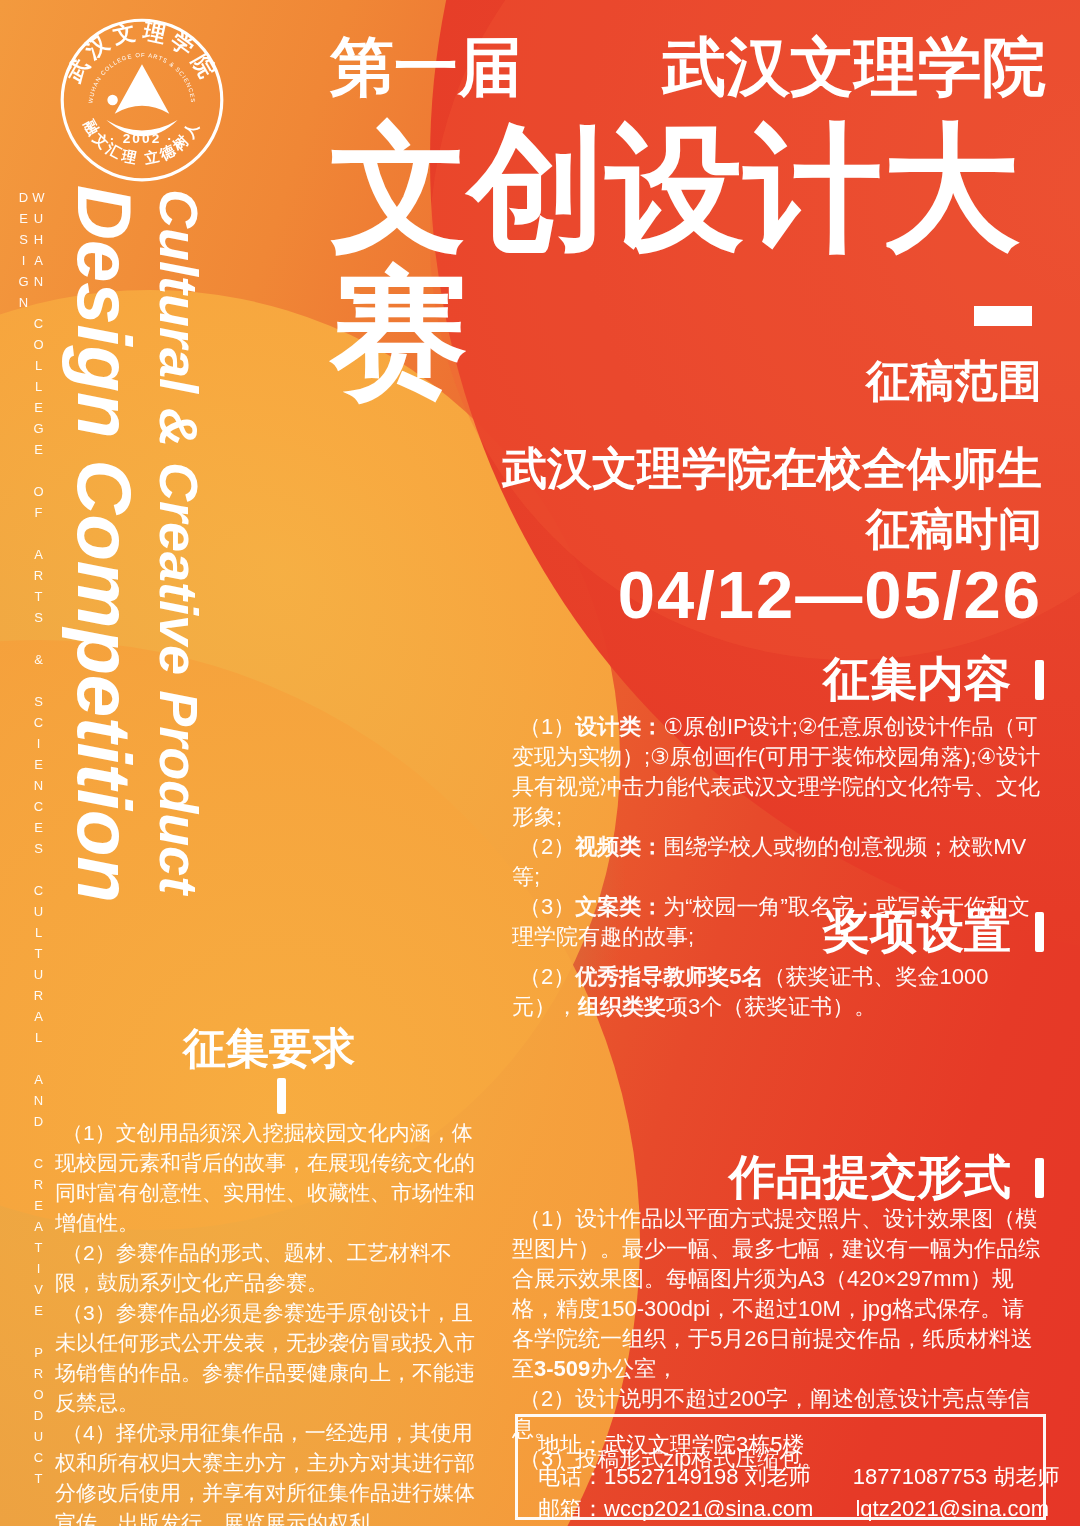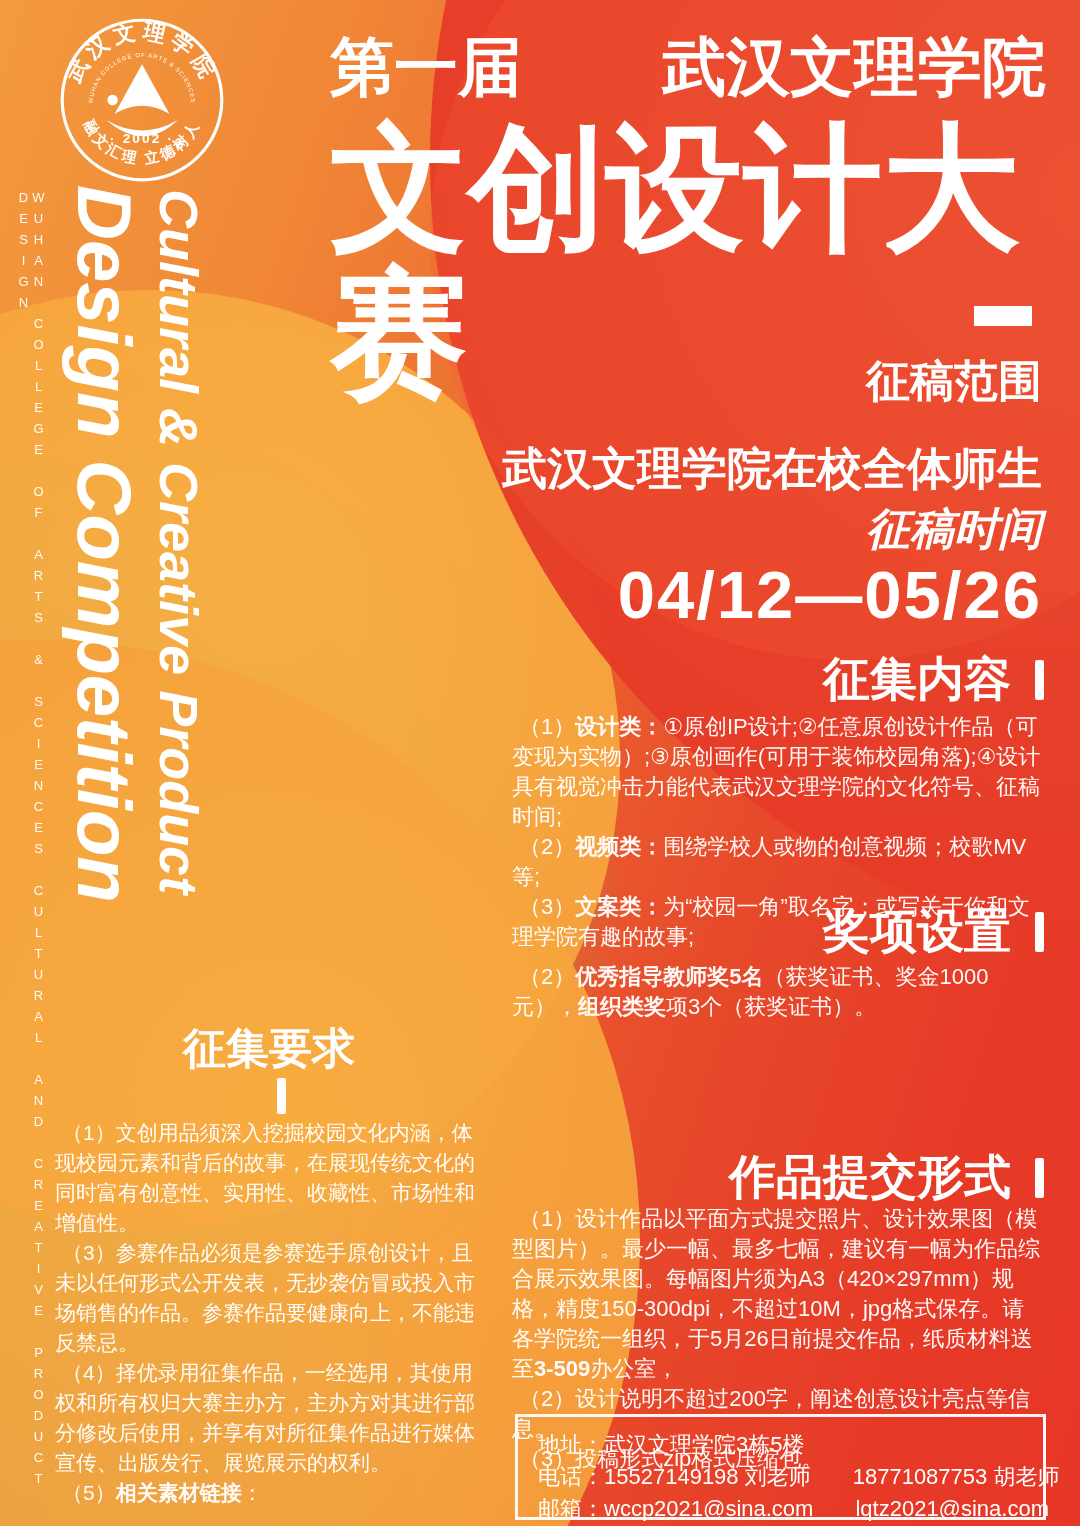--- a/index.html
+++ b/index.html
@@ -36,21 +36,21 @@
   
   .subtitle{position:absolute;left:330px;top:34px;width:716px;display:flex;
     justify-content:space-between;font-size:64px;font-weight:900;line-height:1.05;}
   .main-title{position:absolute;left:330px;top:116px;width:716px;display:flex;
     justify-content:space-between;font-size:138px;font-weight:900;line-height:1.05;}
   .title-dash{position:absolute;left:974px;top:306px;width:58px;height:20px;background:#fff;}
   
   .r-line{position:absolute;right:38px;text-align:right;font-weight:900;white-space:nowrap;}
   .scope-label{top:352px;font-size:44px;}
   .scope-value{top:424px;font-size:45px;margin-top:15px;}
-  .time-label{top:500px;font-size:44px;font-style:italic;}
+  .time-label{top:500px;font-size:44px;}
   .time-value{top:556px;font-size:67px;font-weight:bold;letter-spacing:2px;}
   
   .sec-h{position:absolute;right:36px;margin:0;text-align:center;font-size:47px;
     font-weight:900;white-space:nowrap;display:flex;align-items:center;}
   .sec-h .bar{display:inline-block;width:9px;height:40px;background:#fff;
     margin-left:24px;border-radius:2px;}
   .h-content{top:648px;}
   .h-awards{top:900px;}
   .h-submission{top:1146px;}
   .h-req{right:auto;left:55px;width:428px;top:1020px;font-size:43px;justify-content:flex-end;flex-direction:column;}
@@ -124,21 +124,21 @@
   <div class="r-line scope-label">征稿范围</div>
   <div class="r-line scope-value">武汉文理学院在校全体师生</div>
   <div class="r-line time-label">征稿时间</div>
   <div class="r-line time-value">04/12—05/26</div>
 
   <h2 class="sec-h h-content">
     <span>征集内容</span>
     <span class="bar"></span>
   </h2>
   <div class="sec-body b-content">
-      <p><span>（1）</span><b>设计类：</b><span>①原创IP设计;②任意原创设计作品（可变现为实物）;③原创画作(可用于装饰校园角落);④设计具有视觉冲击力能代表武汉文理学院的文化符号、征稿时间;</span></p>
+      <p><span>（1）</span><b>设计类：</b><span>①原创IP设计;②任意原创设计作品（可变现为实物）;③原创画作(可用于装饰校园角落);④设计具有视觉冲击力能代表武汉文理学院的文化符号、文化形象;</span></p>
       <p><span>（2）</span><b>视频类：</b><span>围绕学校人或物的创意视频；校歌MV等;</span></p>
       <p><span>（3）</span><b>文案类：</b><span>为“校园一角”取名字；或写关于你和文理学院有趣的故事;</span></p>
     </div>
 
   <h2 class="sec-h h-awards">
     <span>奖项设置</span>
     <span class="bar"></span>
   </h2>
   <div class="sec-body b-awards">
       <p><span>（2）</span><b>优秀指导教师奖5名</b><span>（获奖证书、奖金1000元），</span><b>组织类奖</b><span>项3个（获奖证书）。</span></p>
@@ -153,20 +153,21 @@
       <p><span>（2）设计说明不超过200字，阐述创意设计亮点等信息。</span></p>
       <p><span>（3）投稿形式zip格式压缩包。</span></p>
     </div>
 
   <h2 class="sec-h h-req">
     <span>征集要求</span>
     <span class="bar"></span>
   </h2>
   <div class="sec-body b-req">
       <p><span>（1）文创用品须深入挖掘校园文化内涵，体现校园元素和背后的故事，在展现传统文化的同时富有创意性、实用性、收藏性、市场性和增值性。</span></p>
+      <p><span>（2）参赛作品的形式、题材、工艺材料不限，鼓励系列文化产品参赛。</span></p>
       <p><span>（3）参赛作品必须是参赛选手原创设计，且未以任何形式公开发表，无抄袭仿冒或投入市场销售的作品。参赛作品要健康向上，不能违反禁忌。</span></p>
       <p><span>（4）择优录用征集作品，一经选用，其使用权和所有权归大赛主办方，主办方对其进行部分修改后使用，并享有对所征集作品进行媒体宣传、出版发行、展览展示的权利。</span></p>
       <p><span>（5）</span><b>相关素材链接</b><span>：</span></p>
     </div>
 
   <div class="contact">
       <div class="contact-row">
         <span>地址：武汉文理学院3栋5楼</span>
       </div>
       <div class="contact-row">

